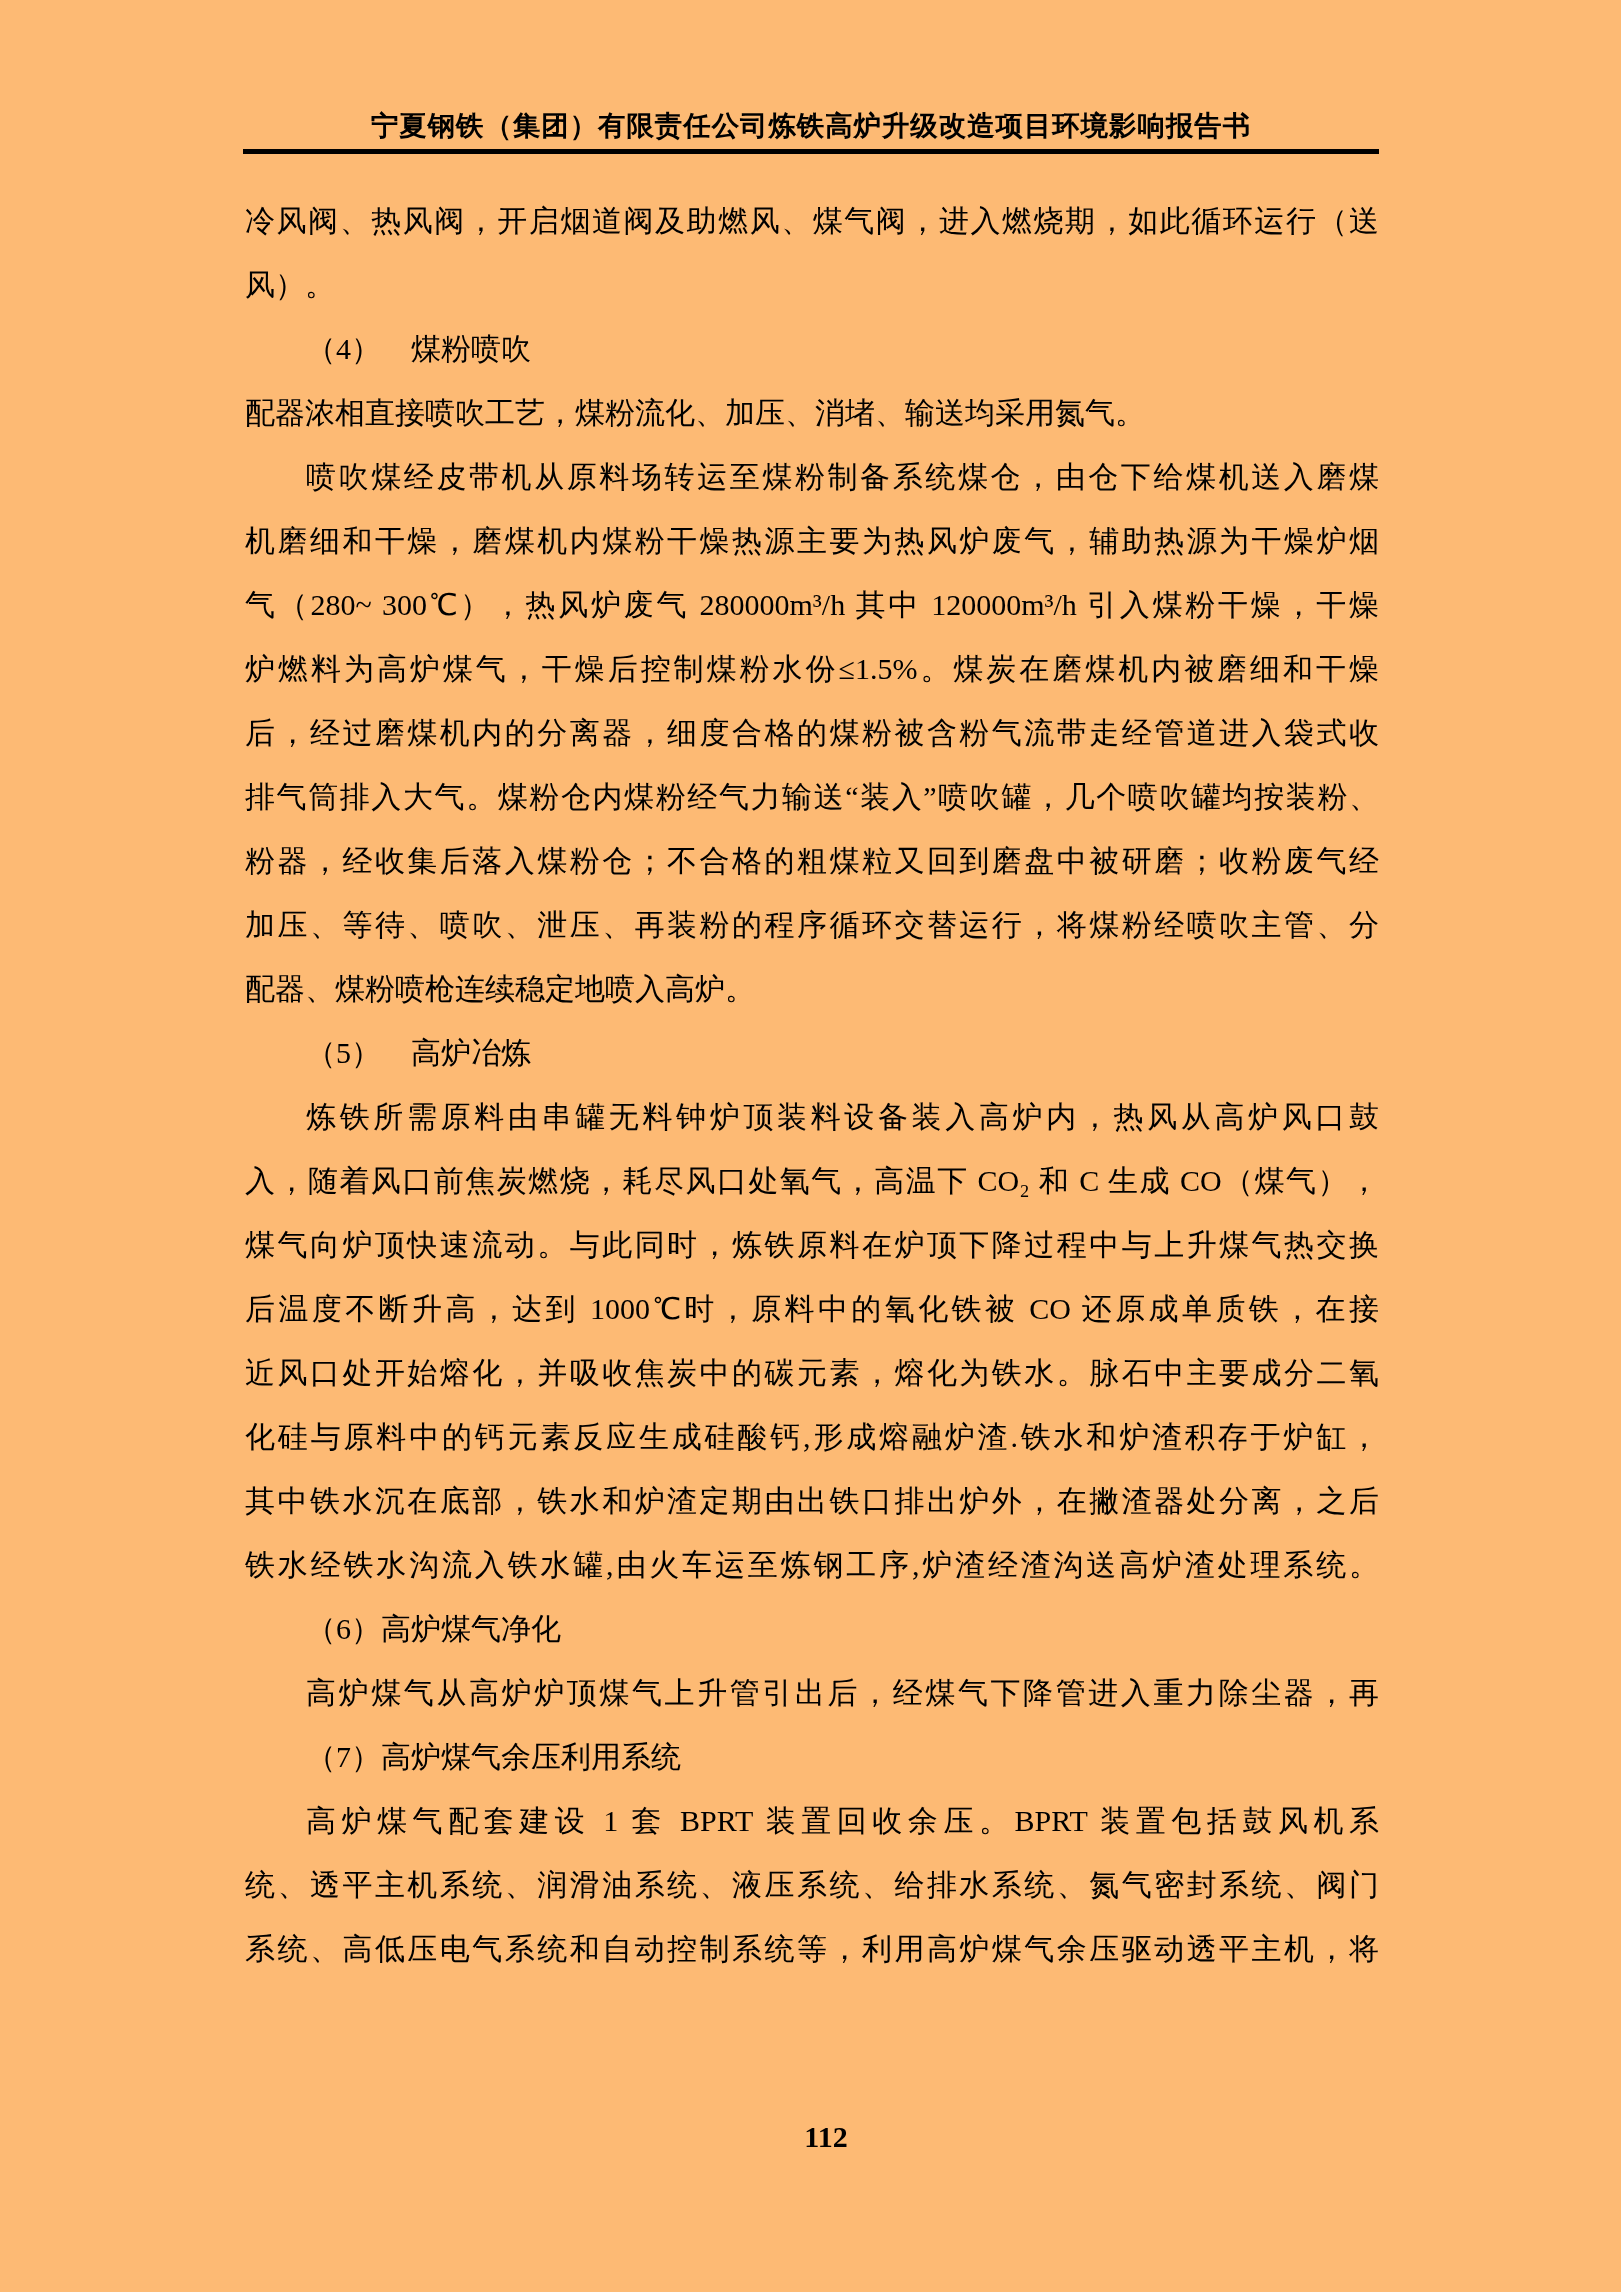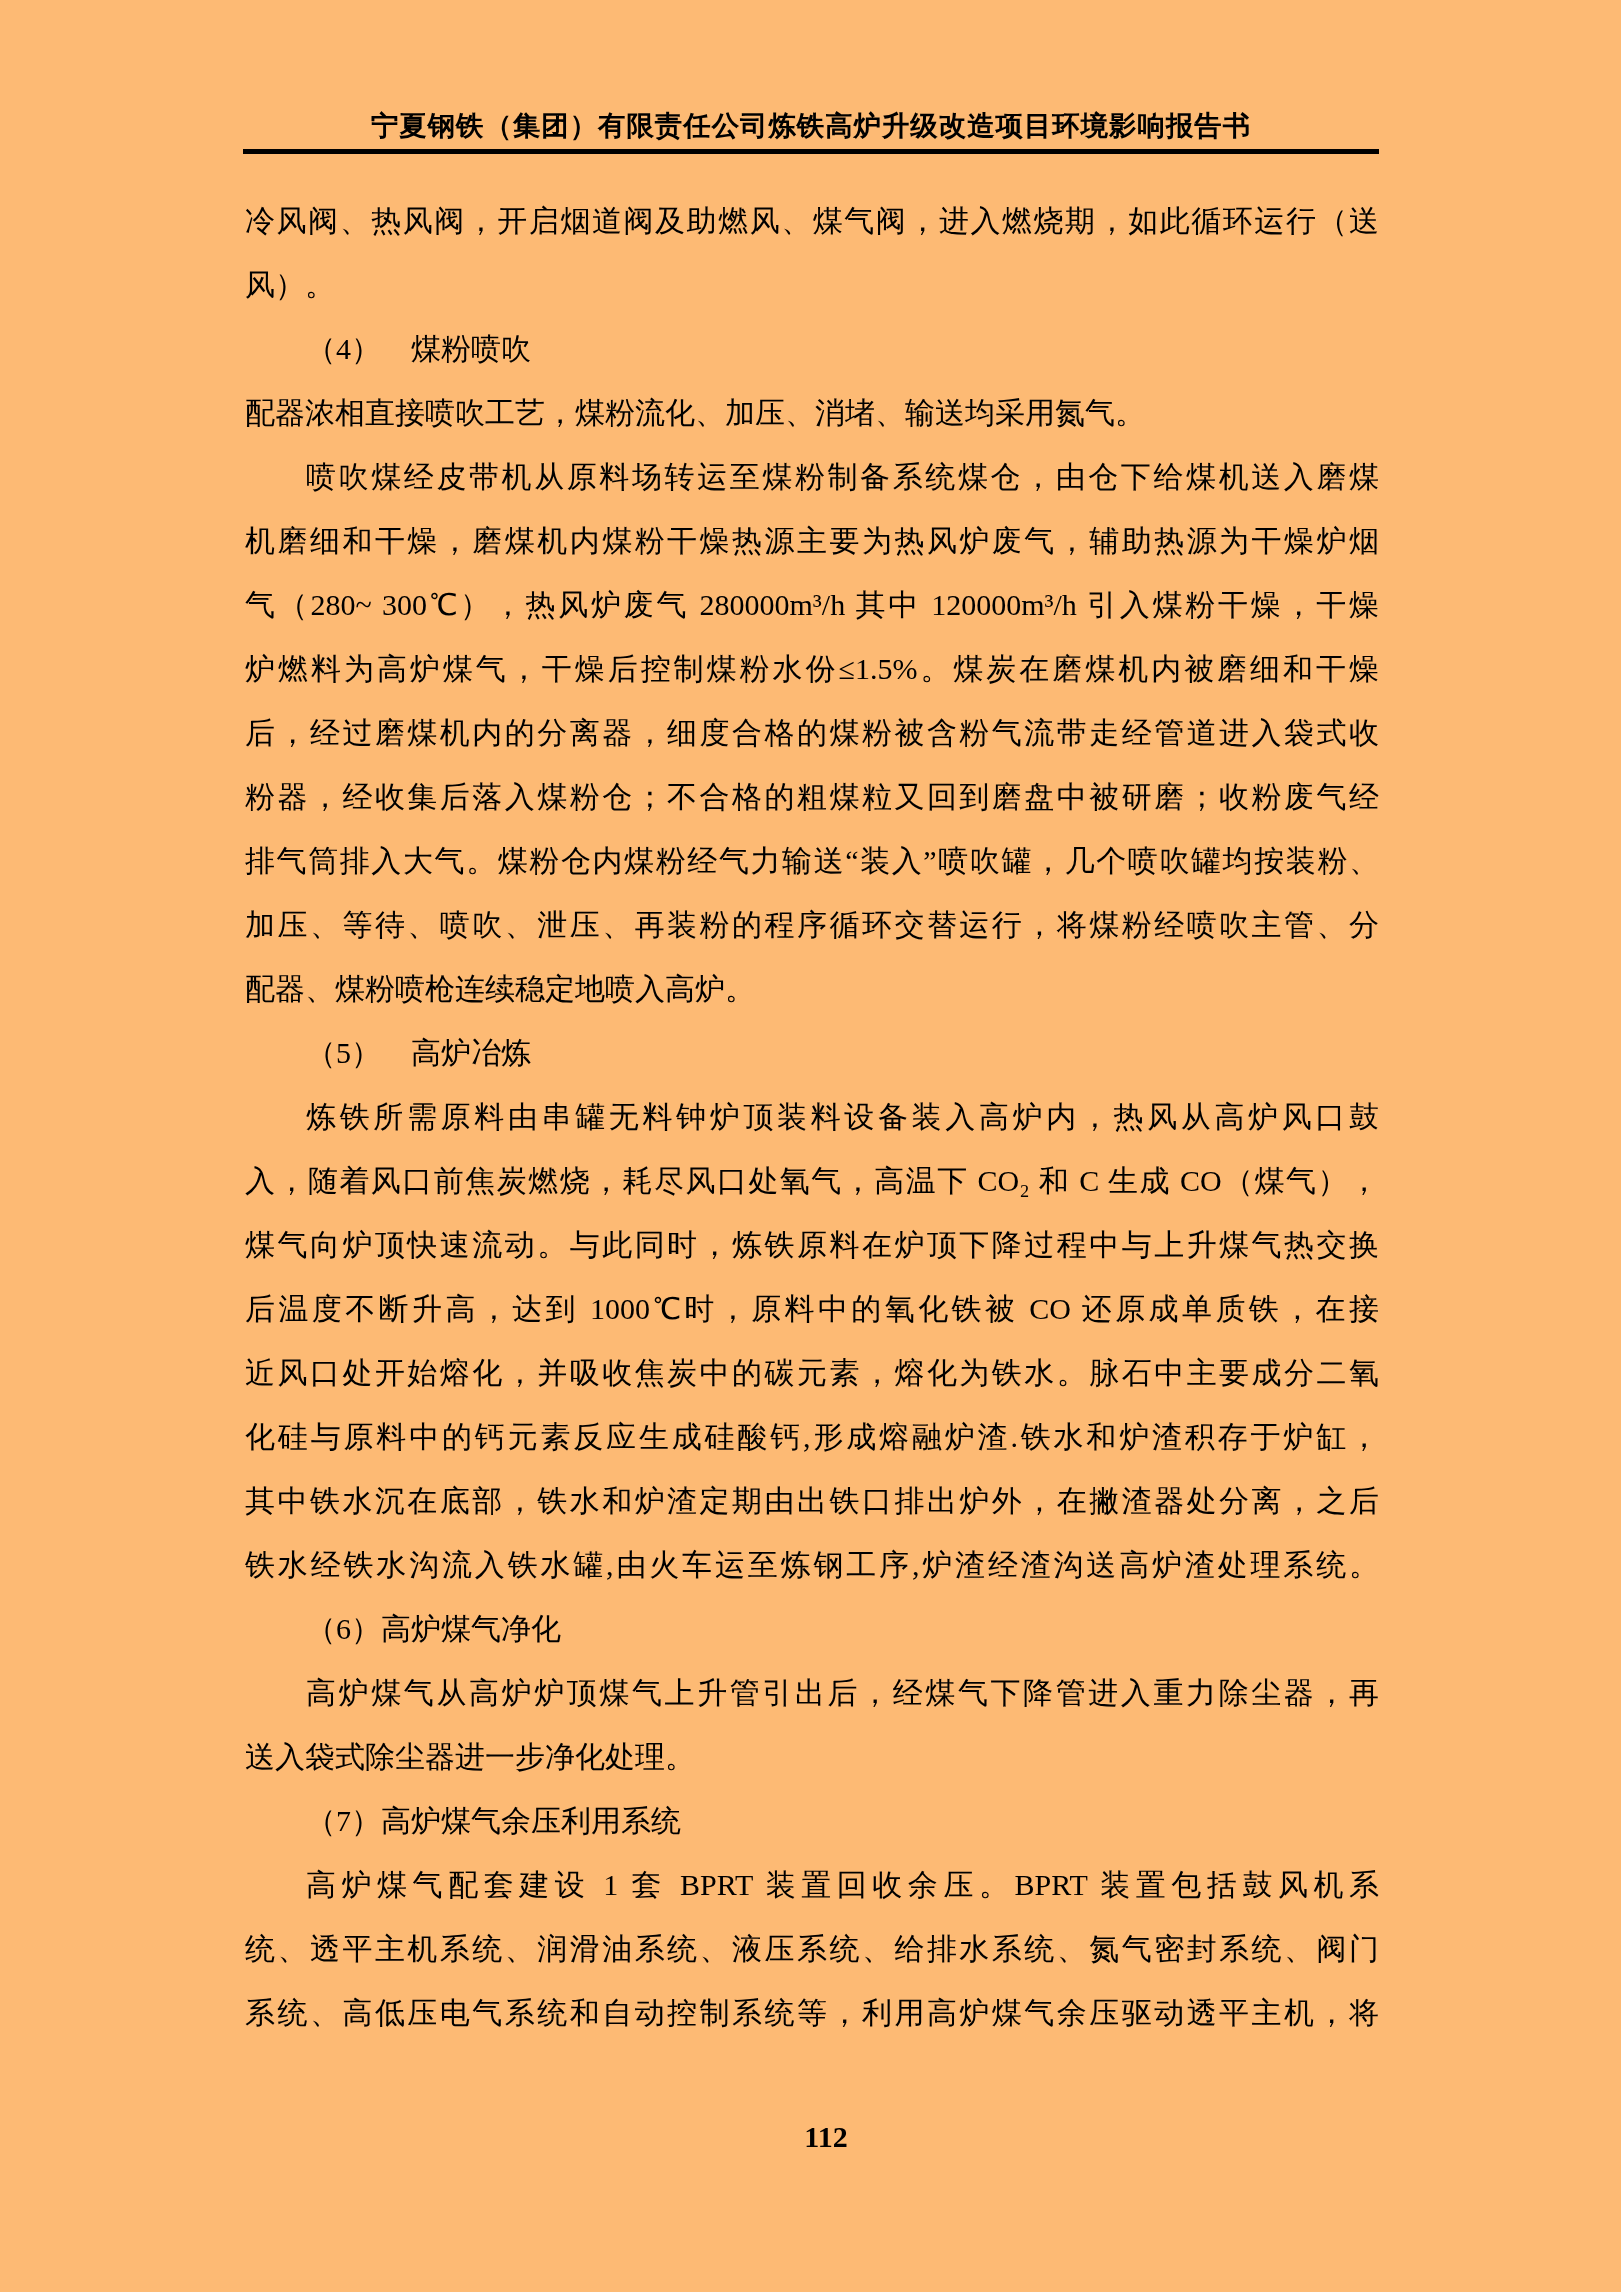--- a/index.html
+++ b/index.html
@@ -82,36 +82,35 @@
   <div class="doc-body">
       <div class="line fill">冷风阀、热风阀，开启烟道阀及助燃风、煤气阀，进入燃烧期，如此循环运行（送</div>
       <div class="line">风）。</div>
       <div class="line indent">（4）　煤粉喷吹</div>
       <div class="line">配器浓相直接喷吹工艺，煤粉流化、加压、消堵、输送均采用氮气。</div>
       <div class="line indent fill">喷吹煤经皮带机从原料场转运至煤粉制备系统煤仓，由仓下给煤机送入磨煤</div>
       <div class="line fill">机磨细和干燥，磨煤机内煤粉干燥热源主要为热风炉废气，辅助热源为干燥炉烟</div>
       <div class="line fill">气（280~ 300℃），热风炉废气 280000m³/h 其中 120000m³/h 引入煤粉干燥，干燥</div>
       <div class="line fill">炉燃料为高炉煤气，干燥后控制煤粉水份≤1.5%。煤炭在磨煤机内被磨细和干燥</div>
       <div class="line fill">后，经过磨煤机内的分离器，细度合格的煤粉被含粉气流带走经管道进入袋式收</div>
+      <div class="line fill">排气筒排入大气。煤粉仓内煤粉经气力输送“装入”喷吹罐，几个喷吹罐均按装粉、</div>
       <div class="line fill">粉器，经收集后落入煤粉仓；不合格的粗煤粒又回到磨盘中被研磨；收粉废气经</div>
-      <div class="line fill">排气筒排入大气。煤粉仓内煤粉经气力输送“装入”喷吹罐，几个喷吹罐均按装粉、</div>
       <div class="line fill">加压、等待、喷吹、泄压、再装粉的程序循环交替运行，将煤粉经喷吹主管、分</div>
       <div class="line">配器、煤粉喷枪连续稳定地喷入高炉。</div>
       <div class="line indent">（5）　高炉冶炼</div>
       <div class="line indent fill">炼铁所需原料由串罐无料钟炉顶装料设备装入高炉内，热风从高炉风口鼓</div>
       <div class="line fill">入，随着风口前焦炭燃烧，耗尽风口处氧气，高温下 CO₂ 和 C 生成 CO（煤气），</div>
       <div class="line fill">煤气向炉顶快速流动。与此同时，炼铁原料在炉顶下降过程中与上升煤气热交换</div>
       <div class="line fill">后温度不断升高，达到 1000℃时，原料中的氧化铁被 CO 还原成单质铁，在接</div>
       <div class="line fill">近风口处开始熔化，并吸收焦炭中的碳元素，熔化为铁水。脉石中主要成分二氧</div>
       <div class="line fill">化硅与原料中的钙元素反应生成硅酸钙,形成熔融炉渣.铁水和炉渣积存于炉缸，</div>
       <div class="line fill">其中铁水沉在底部，铁水和炉渣定期由出铁口排出炉外，在撇渣器处分离，之后</div>
       <div class="line fill">铁水经铁水沟流入铁水罐,由火车运至炼钢工序,炉渣经渣沟送高炉渣处理系统。</div>
       <div class="line indent">（6）高炉煤气净化</div>
       <div class="line indent fill">高炉煤气从高炉炉顶煤气上升管引出后，经煤气下降管进入重力除尘器，再</div>
-      <div class="line">送入袋式除尘器进一步净化处理。</div>
       <div class="line indent">（7）高炉煤气余压利用系统</div>
       <div class="line indent fill">高炉煤气配套建设 1 套 BPRT 装置回收余压。BPRT 装置包括鼓风机系</div>
       <div class="line fill">统、透平主机系统、润滑油系统、液压系统、给排水系统、氮气密封系统、阀门</div>
       <div class="line fill">系统、高低压电气系统和自动控制系统等，利用高炉煤气余压驱动透平主机，将</div>
     </div>
 
   <div class="footer">
     <span class="page-number">112</span>
   </div>
 

